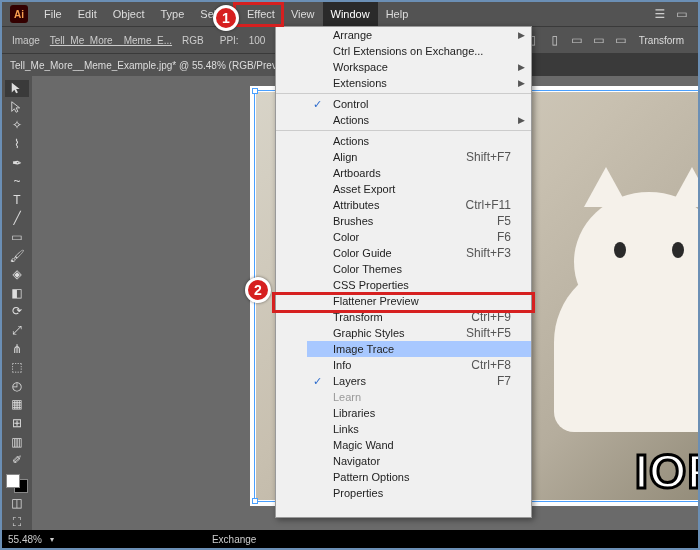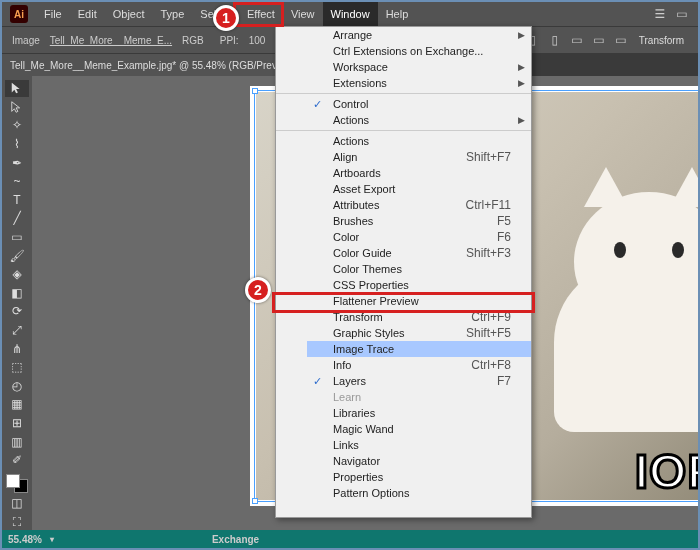--- a/index.html
+++ b/index.html
@@ -45,21 +45,21 @@
   .cat-eye { position: absolute; width: 12px; height: 16px; background: #2a2a2a; border-radius: 50%; top: 50px; }
   .cat-eye.l { left: 40px; } .cat-eye.r { right: 40px; }
   .meme-text { position: absolute; font-family: Impact, "Arial Black", sans-serif; font-weight: 900; color: #fff; -webkit-text-stroke: 3px #000; font-size: 48px; letter-spacing: 1px; text-align: right; line-height: 1; }
   .meme-bot { bottom: 4px; right: 8px; }
   .sel-box { position: absolute; inset: 4px; border: 1px solid #4aa0ff; pointer-events: none; }
   .sel-handle { position: absolute; width: 6px; height: 6px; background: #fff; border: 1px solid #4aa0ff; }
   .h-tl{top:-3px;left:-3px}.h-bl{bottom:-3px;left:-3px}
   .h-tm{top:-3px;left:50%;margin-left:-3px}.h-bm{bottom:-3px;left:50%;margin-left:-3px}
   .h-ml{top:50%;left:-3px;margin-top:-3px}
 
-  .statusbar { position: absolute; bottom: 0; left: 0; right: 0; height: 18px; background: #0f766e; display: flex; align-items: center; font-size: 10px; color: #ccc; padding: 0 6px; gap: 8px; font-weight: bold; }
+  .statusbar { position: absolute; bottom: 0; left: 0; right: 0; height: 18px; background: #000000; display: flex; align-items: center; font-size: 10px; color: #ccc; padding: 0 6px; gap: 8px; }
   .statusbar .zoom { }
   .statusbar .caret { font-size: 8px; }
   .statusbar .sel-lbl { margin-left: 150px; }
 
   .dropdown { position: absolute; left: 273px; top: 24px; width: 257px; background: #f0f0f0; border: 1px solid #999; box-shadow: 2px 2px 6px rgba(0,0,0,0.4); font-size: 11px; color: #222; z-index: 50; }
   .dd-item { display: flex; align-items: center; height: 16px; padding: 0 20px 0 26px; position: relative; cursor: default; margin-left: 31px; }
   .dd-item .shortcut { margin-left: auto; color: #555; font-size: 12px; }
   .dd-item .arrow { position: absolute; right: 6px; font-size: 9px; color: #555; }
   .dd-item .check { position: absolute; left: 6px; color: #2a6acc; font-size: 11px; }
   .dd-item.highlight { background: #a8c8ff; }
@@ -279,33 +279,33 @@
       <span>Layers</span>
       <span class="shortcut">F7</span>
     </div>
     <div class="dd-item dim">
       <span>Learn</span>
     </div>
     <div class="dd-item">
       <span>Libraries</span>
     </div>
     <div class="dd-item">
+      <span>Links</span>
+    </div>
+    <div class="dd-item">
       <span>Magic Wand</span>
     </div>
     <div class="dd-item">
-      <span>Links</span>
-    </div>
-    <div class="dd-item">
       <span>Navigator</span>
     </div>
     <div class="dd-item">
+      <span>Pattern Options</span>
+    </div>
+    <div class="dd-item">
       <span>Properties</span>
-    </div>
-    <div class="dd-item">
-      <span>Pattern Options</span>
     </div>
     <div class="dd-item"></div>
   </div>
 
 <div class="redbox1"></div>
 <div class="callout c1">1</div>
 <div class="redbox2"></div>
 <div class="callout c2">2</div>
 
 </body></html>

